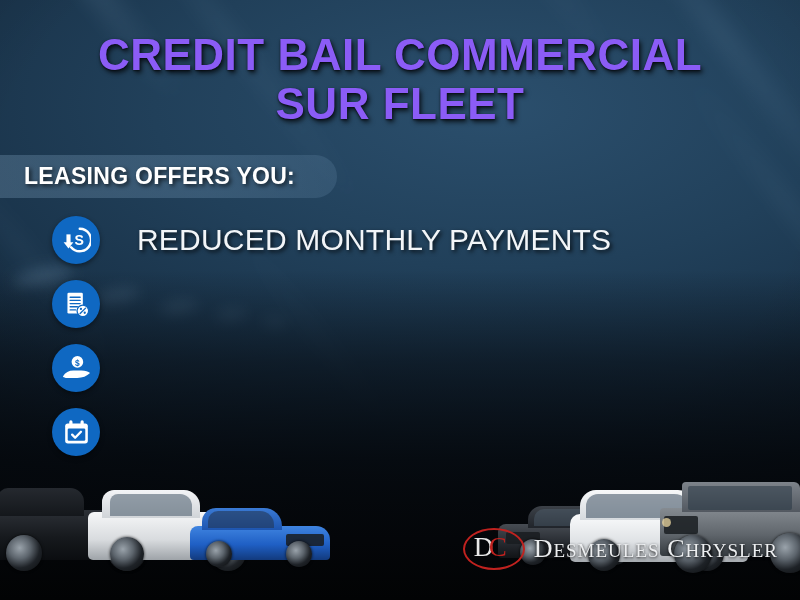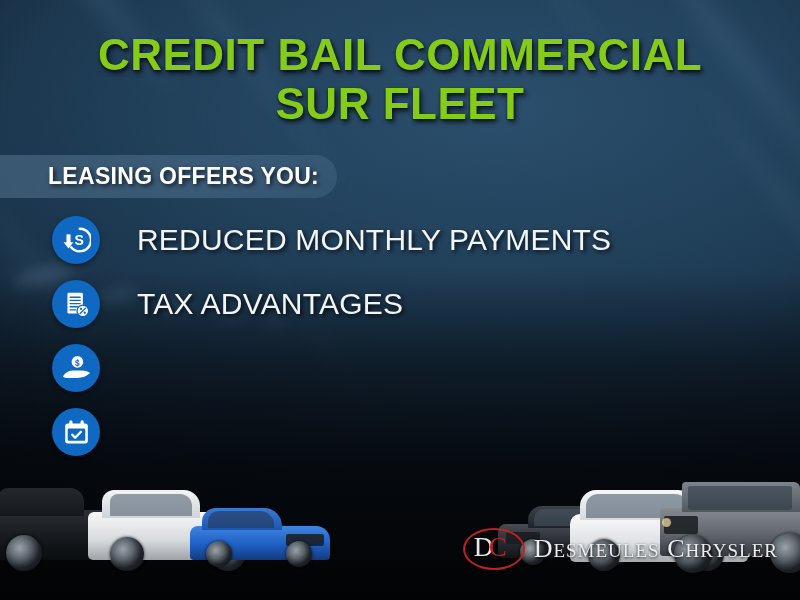--- a/index.html
+++ b/index.html
@@ -60,40 +60,40 @@
   
   .bg-bottom-fade {
     position:absolute; left:0; right:0; bottom:0; height:330px;
     background:linear-gradient(180deg, rgba(8,14,20,0) 0%, rgba(6,10,15,0.55) 28%, rgba(4,7,11,0.88) 58%, #040609 82%, #020304 100%);
   }
 
   
   .title {
     position:absolute; left:0; right:0; top:30px;
     text-align:center;
-    color:#84cc16;
+    color:#8b5cf6;
     font-size:44px;
     font-weight:bold;
     line-height:49px;
     letter-spacing:.5px;
     text-shadow:2px 3px 5px rgba(0,0,0,.75), 0 1px 2px rgba(0,0,0,.6);
   }
   .title .line2 { display:block; }
 
   
   .leasing-banner {
     position:absolute; left:0; top:155px;
     width:337px; height:43px;
     background:linear-gradient(90deg, rgba(118,152,180,0.34) 0%, rgba(108,144,175,0.32) 60%, rgba(96,132,163,0.26) 100%);
     border-top-right-radius:24px;
     border-bottom-right-radius:24px;
     display:flex; align-items:center;
   }
   .leasing-banner span {
-    margin-left:48px;
+    margin-left:24px;
     color:#ffffff;
     font-size:23px;
     font-weight:bold;
     letter-spacing:.3px;
     text-shadow:2px 2px 4px rgba(0,0,0,.7);
   }
 
   
   .bullets { position:absolute; left:0; top:208px; width:720px; }
   .bullet {
@@ -234,21 +234,20 @@
             <path d="M9 8h11M9 11.5h11M9 15h11M9 18.5h8M9 22h6"></path>
           </g>
           <circle cx="23" cy="23" r="6.4" fill="#fff" stroke="#0f68c2" stroke-width="1.4"></circle>
           <g fill="#0f68c2">
             <circle cx="20.9" cy="20.9" r="1.25"></circle>
             <circle cx="25.1" cy="25.1" r="1.25"></circle>
           </g>
           <path d="M26 20l-6 6" stroke="#0f68c2" stroke-width="1.5" stroke-linecap="round"></path>
         </svg>
       </span>
-      <span class="bullet-text">TAX ADVANTAGES</span>
     </div>
 
     <div class="bullet">
       <span class="bullet-icon">
         <svg width="30" height="30" viewBox="0 0 32 32">
           <circle cx="17.5" cy="9.5" r="6.2" fill="#fff"></circle>
           <text x="17.5" y="14" font-family="Liberation Sans, sans-serif" font-size="9" font-weight="bold" fill="#0f68c2" text-anchor="middle">$</text>
           <path d="M2 25c2.6-4.4 6.4-6.4 11.3-6.4h8.4c4.4 0 7.4 1.2 9.3 2.8-3.4 3.4-8.2 5.2-13.6 5.2H6.4C4.5 26.6 3 26 2 25z" fill="#fff"></path>
         </svg>
       </span>

